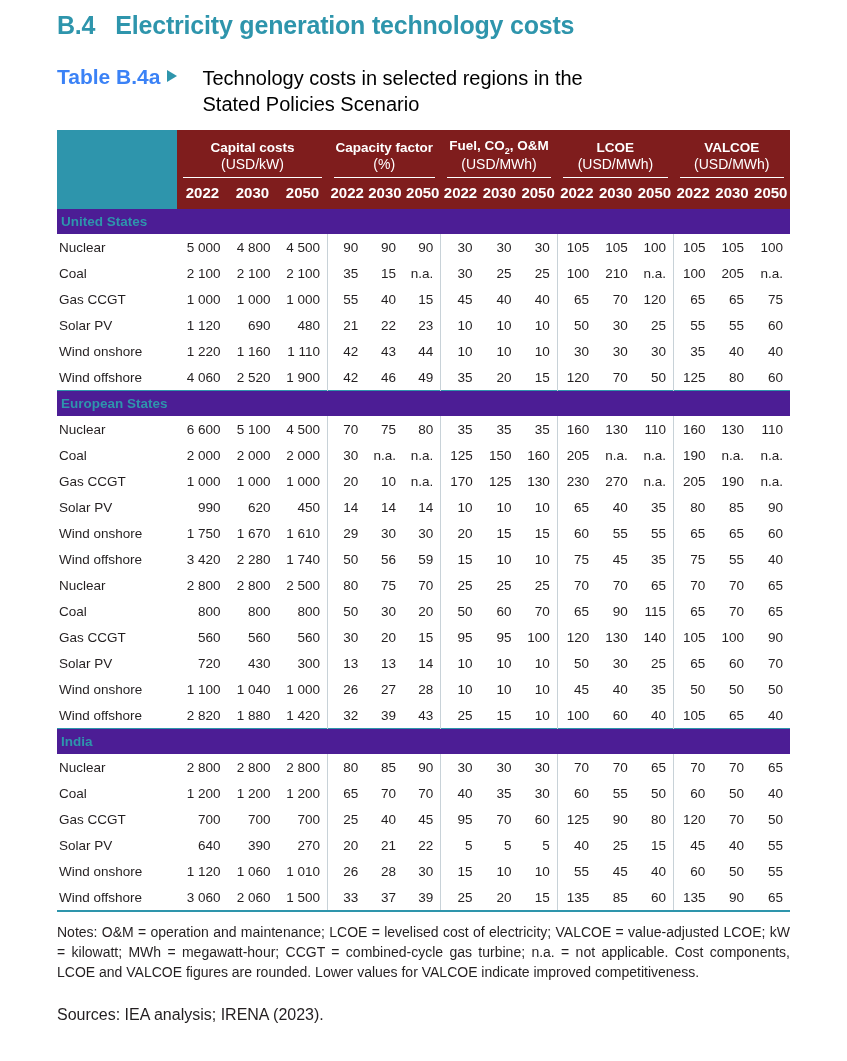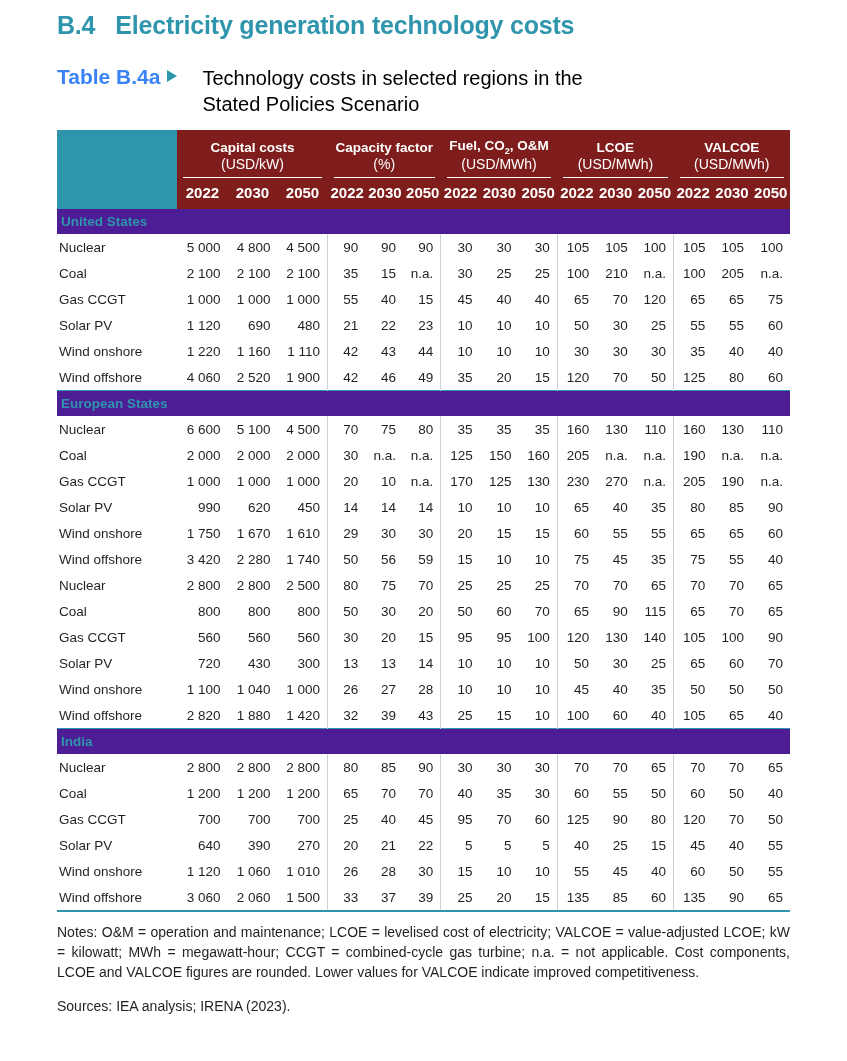--- a/index.html
+++ b/index.html
@@ -171,22 +171,22 @@
   .notes {
     width: 733px;
     margin-top: 11px;
     font-size: 14px;
     line-height: 1.42;
     text-align: justify;
     color: #231f20;
   }
   .sources {
     width: 733px;
-    margin-top: 14px;
-    font-size: 14px;
+    margin-top: 21px;
+    font-size: 16px;
     line-height: 1.42;
     color: #231f20;
   }
   sub { font-size: 9px; }
 </style>
 </head>
 <body>
 
 <div class="page">
 

